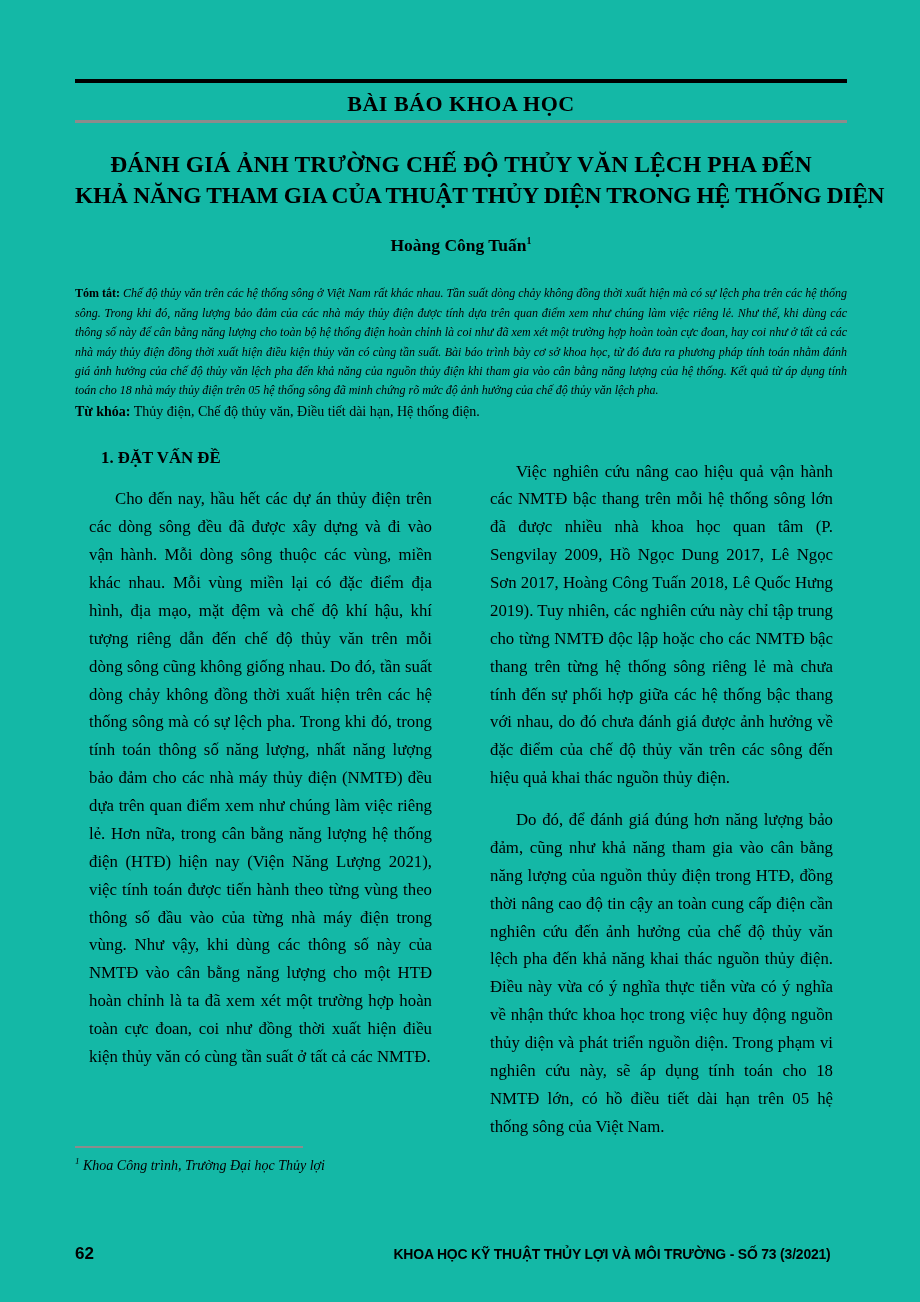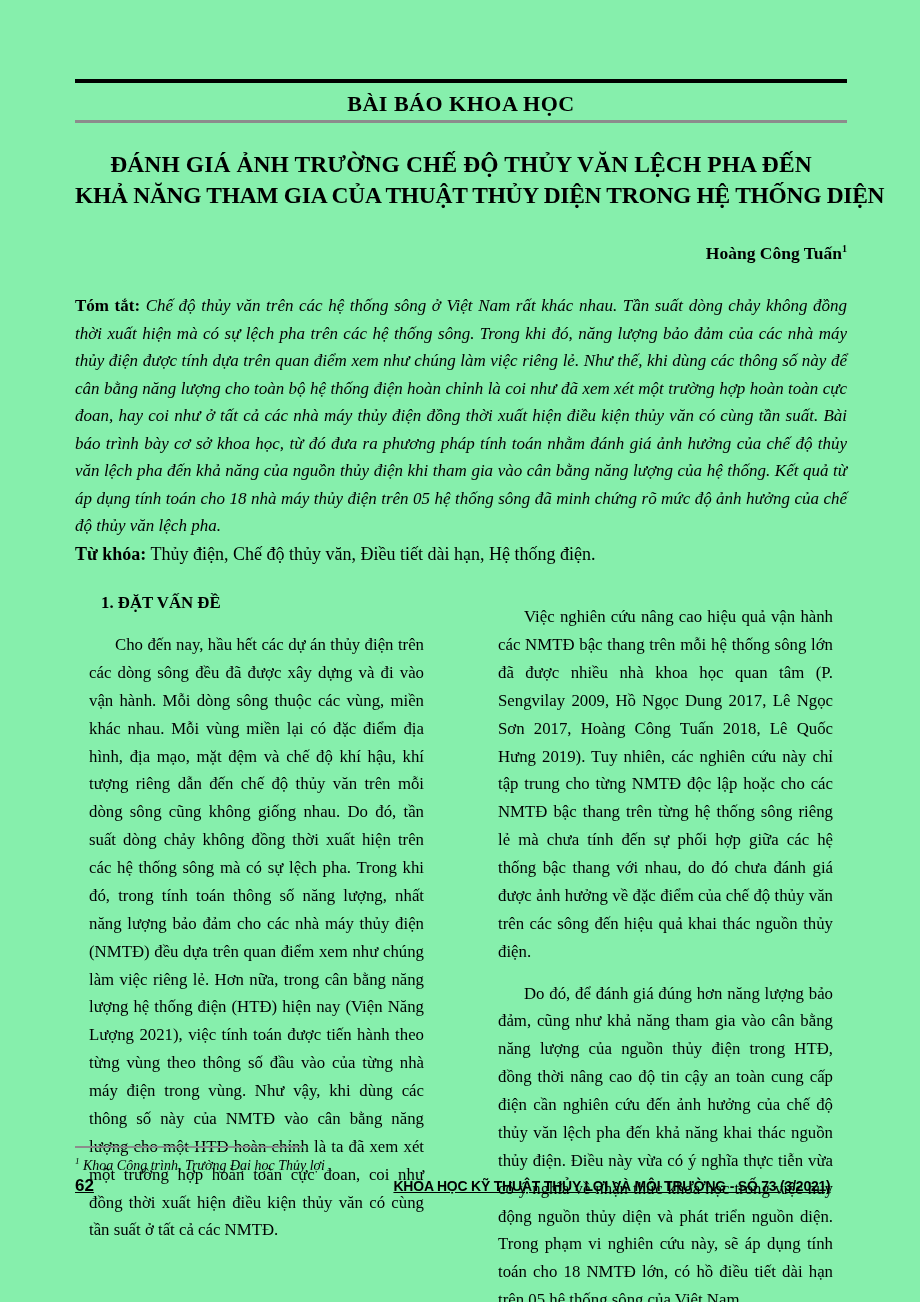--- a/index.html
+++ b/index.html
@@ -4,21 +4,21 @@
 <style>
   html, body {
     margin: 0;
     padding: 0;
     background: #ffffff;
   }
   .page {
     position: relative;
     width: 920px;
     height: 1302px;
-    background: #86efac;
+    background: #14b8a6;
     box-sizing: border-box;
     font-family: "Liberation Serif", "DejaVu Serif", serif;
     color: #000000;
     overflow: hidden;
   }
   .content {
     position: absolute;
     left: 75px;
     top: 0;
     width: 772px;
@@ -52,58 +52,58 @@
     line-height: 1.32;
     margin-top: 26px;
     letter-spacing: 0.1px;
     white-space: nowrap;
   }
   .title-line-2 {
     letter-spacing: -0.3px;
   }
 
   .author {
-    text-align: right;
+    text-align: center;
     font-weight: bold;
     font-size: 17.5px;
-    margin-top: 32px;
+    margin-top: 24px;
   }
   .author sup {
     font-size: 10px;
     vertical-align: super;
     font-weight: bold;
   }
 
   
   .abstract {
     margin-top: 28px;
-    font-size: 17px;
+    font-size: 12px;
     line-height: 1.62;
     text-align: justify;
     font-style: italic;
   }
   .abstract .lbl {
     font-style: normal;
     font-weight: bold;
   }
   .keywords {
-    font-size: 18px;
+    font-size: 14px;
     line-height: 1.62;
     font-style: normal;
     text-align: left;
   }
   .keywords .lbl {
     font-weight: bold;
   }
 
   
   .columns {
     margin-top: 20px;
     display: flex;
-    gap: 46px;
+    gap: 18px;
     justify-content: space-between;
   }
   .col {
     width: 371px;
     font-size: 16.8px;
     line-height: 1.66;
     text-align: justify;
   }
   .section-head {
     font-weight: bold;
@@ -137,26 +137,25 @@
   }
   .footnote sup {
     font-size: 9px;
     vertical-align: super;
   }
 
   
   .footer {
     position: absolute;
     left: 75px;
-    top: 1176px;
+    top: 1244px;
     width: 772px;
     display: flex;
     align-items: baseline;
     justify-content: space-between;
-    text-decoration: underline;
   }
   .page-num {
     font-family: "Liberation Sans", "DejaVu Sans", sans-serif;
     font-weight: bold;
     font-size: 17px;
   }
   .footer-title {
     font-family: "Liberation Sans", "DejaVu Sans", sans-serif;
     font-weight: bold;
     font-size: 15px;

